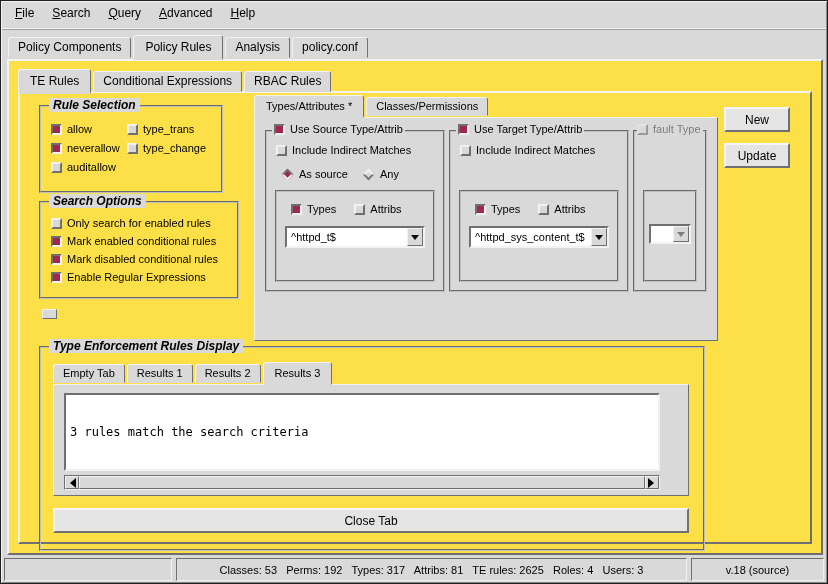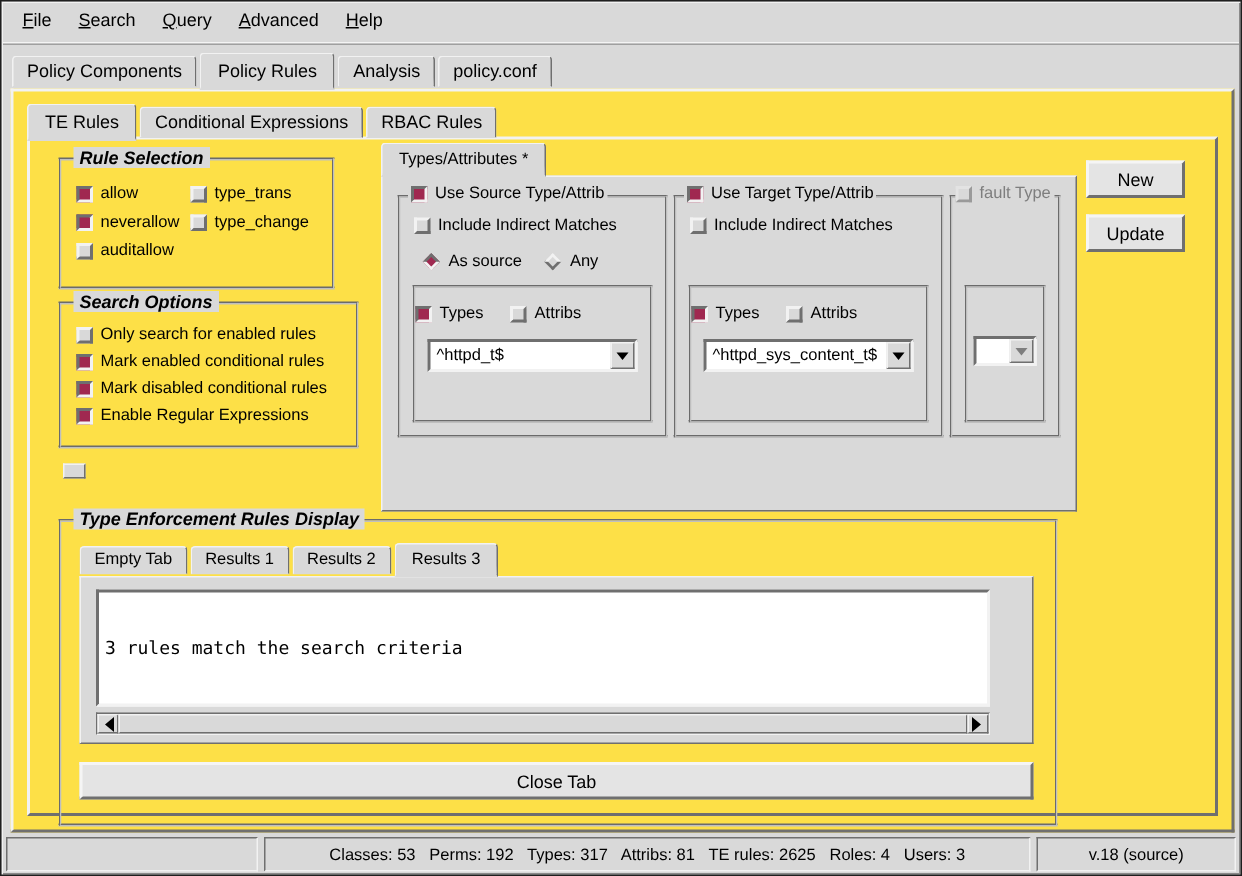--- a/index.html
+++ b/index.html
@@ -62,21 +62,21 @@
 
   
   #ta-tabbar { left:234px; top:2px; }
   #ta-panel { position:absolute; left:234px; top:24px; width:464px; height:224px; }
   #src-frame { left:10px; top:12px; width:180px; height:162px; }
   #tgt-frame { left:194px; top:12px; width:180px; height:162px; }
   #def-frame { left:378px; top:12px; width:74px; height:162px; }
   .indirect { position:absolute; left:9px; top:12px; }
   .radio-row { position:absolute; left:14px; top:36px; display:flex; gap:14px; }
   .inner-box { position:absolute; left:8px; top:58px; right:8px; bottom:8px; }
-  .ta-row { display:flex; gap:18px; margin:11px 0 0 0; }
+  .ta-row { display:flex; gap:18px; margin:11px 0 0 14px; }
   .combo { display:flex; align-items:stretch; height:22px; margin:11px 8px 0 8px; background:#fff;
     border:2px solid; border-color:#6f6f6f #f2f2f2 #f2f2f2 #6f6f6f; }
   .combo-text { flex:1; font-size:11px; padding:3px 4px 0 4px; white-space:nowrap; overflow:hidden; }
   .combo-btn { width:16px; display:flex; align-items:center; justify-content:center; background:#d9d9d9;
     border:1px solid; border-color:#f2f2f2 #6f6f6f #6f6f6f #f2f2f2; }
   .combo-btn::after { content:""; width:0; height:0; border:4px solid transparent; border-top:5px solid #000; margin-top:5px; }
   .combo.mini { width:42px; height:20px; margin:32px auto 0 auto; }
   .combo.mini .combo-btn::after { border-top-color:#7e7e7e; }
   #def-title { position:absolute; top:-9px; left:2px; right:2px; background:#d9d9d9;
     overflow:hidden; white-space:nowrap; display:flex; align-items:center; gap:4px; }
@@ -186,20 +186,21 @@
           </label>
           <label class="check" data-checked="true">
             <span class="box"></span>
             <span class="clbl">Enable Regular Expressions</span>
           </label>
         </div>
       </div>
 
       <div class="tabbar" id="ta-tabbar">
         <div class="tab small active">Types/Attributes *</div>
+        <div class="tab small">Classes/Permissions</div>
       </div>
 
       <div id="ta-panel" class="raised1">
 
         <div class="lframe groove" id="src-frame">
           <div class="frame-title plain">
             <label class="check" data-checked="true">
               <span class="box"></span>
               <span class="clbl">Use Source Type/Attrib</span>
             </label>

